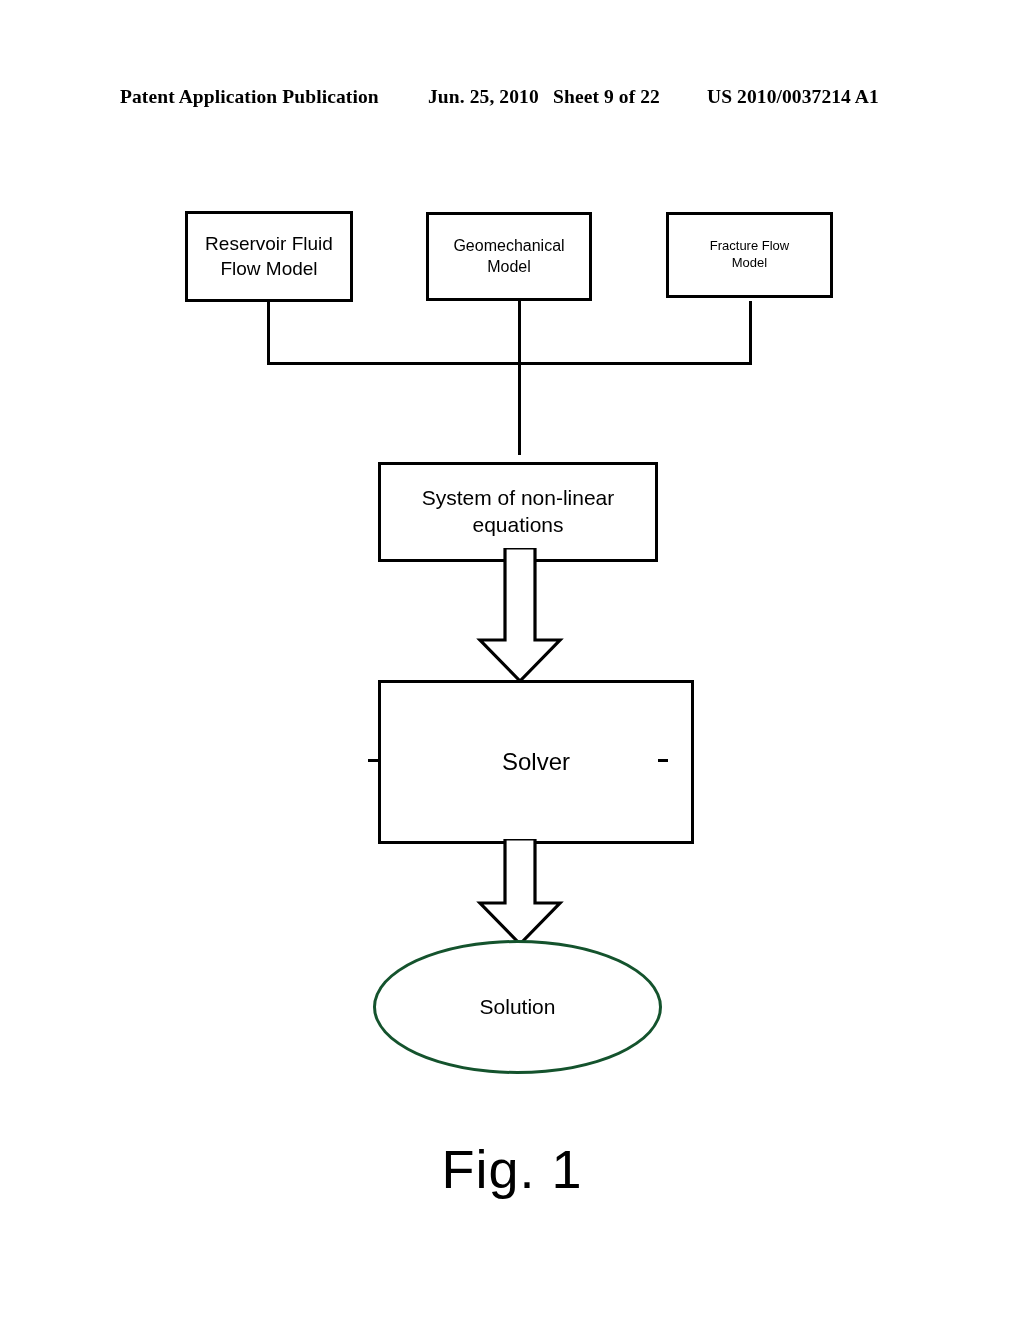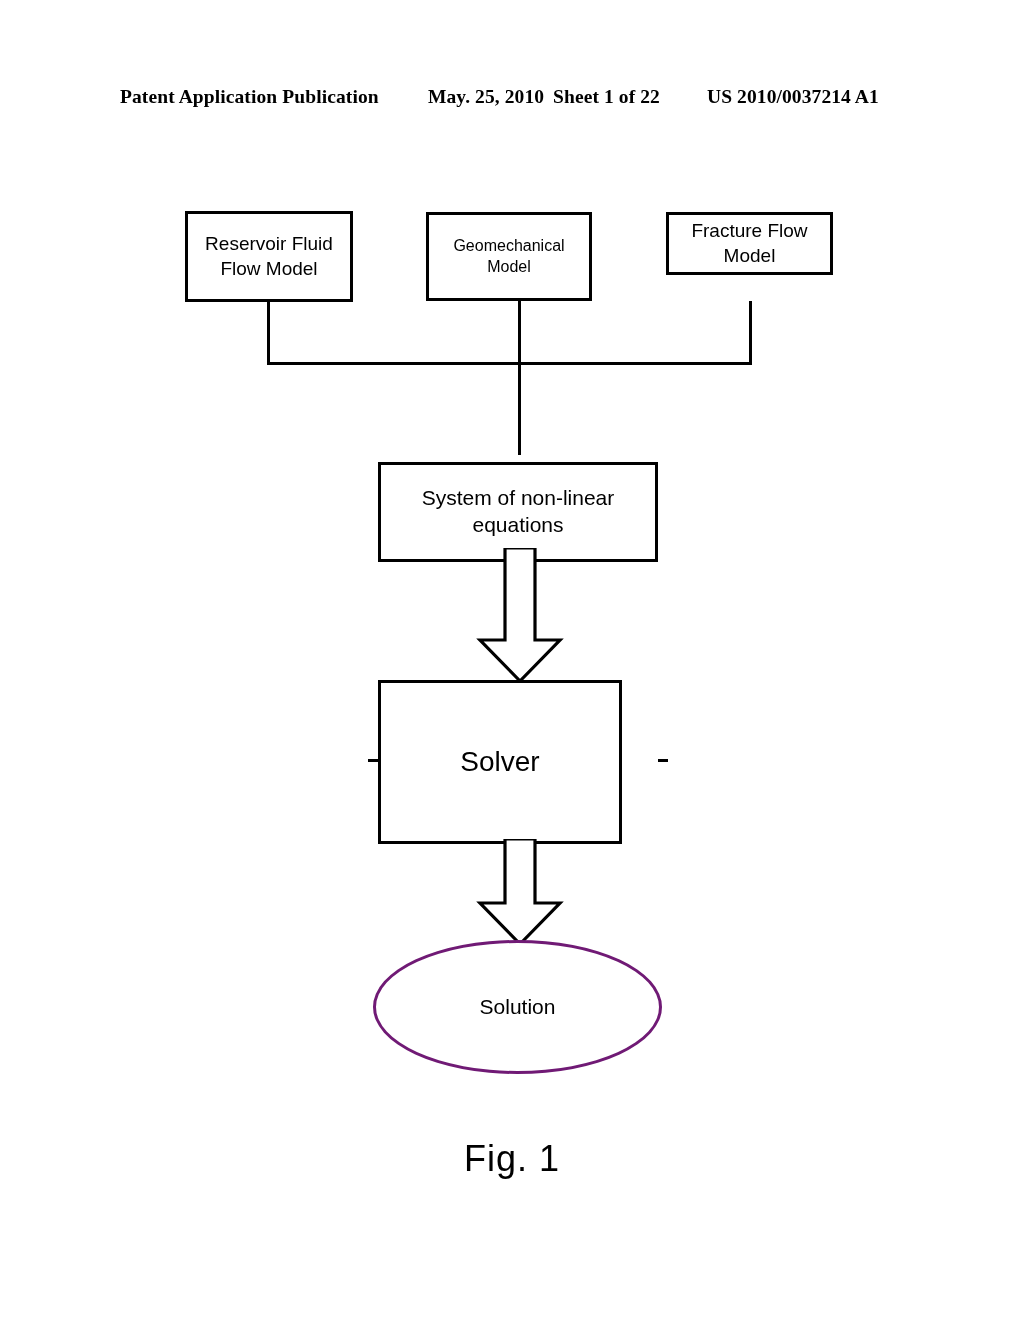--- a/index.html
+++ b/index.html
@@ -95,40 +95,40 @@
     left: 426px;
     top: 212px;
     width: 166px;
     height: 89px;
     font-size: 16px;
   }
   #box-fracture {
     left: 666px;
     top: 212px;
     width: 167px;
-    height: 63px;
-    font-size: 19px;
+    height: 86px;
+    font-size: 13px;
   }
 
   
   #box-system {
     left: 378px;
     top: 462px;
     width: 280px;
     height: 100px;
     font-size: 21px;
   }
 
   
   #box-solver {
     left: 378px;
     top: 680px;
-    width: 244px;
+    width: 316px;
     height: 164px;
-    font-size: 28px;
+    font-size: 24px;
   }
 
   
   .side-tick {
     position: absolute;
     background: #000000;
     height: 3px;
     width: 10px;
   }
   #tick-left  { left: 368px; top: 759px; }
@@ -170,53 +170,53 @@
   }
 
   
   #ellipse-solution {
     position: absolute;
     left: 373px;
     top: 940px;
     width: 289px;
     height: 134px;
     box-sizing: border-box;
-    border: 3px solid #701a75;
+    border: 3px solid #14532d;
     border-radius: 50%;
     background: #ffffff;
     display: flex;
     align-items: center;
     justify-content: center;
     font-family: "Liberation Sans", sans-serif;
     font-size: 21px;
     color: #000000;
   }
 
   
   #fig-caption {
     position: absolute;
     left: 0;
     top: 1138px;
     width: 1024px;
     text-align: center;
     font-family: "Liberation Sans", sans-serif;
-    font-size: 36px;
+    font-size: 54px;
     letter-spacing: 1px;
     color: #000000;
   }
 </style>
 </head>
 <body>
 
 <div id="page">
 
   <div class="patent-header">
     <span class="hdr-pub">Patent Application Publication</span>
-    <span class="hdr-date">May. 25, 2010</span>
-    <span class="hdr-sheet">Sheet 1 of 22</span>
+    <span class="hdr-date">Jun. 25, 2010</span>
+    <span class="hdr-sheet">Sheet 9 of 22</span>
     <span class="hdr-pubnum">US 2010/0037214 A1</span>
   </div>
 
   <div id="figure">
 
     <div class="node-box" id="box-reservoir">
       <span>
         <span>Reservoir Fluid</span><br>
         <span>Flow Model</span>
       </span>

